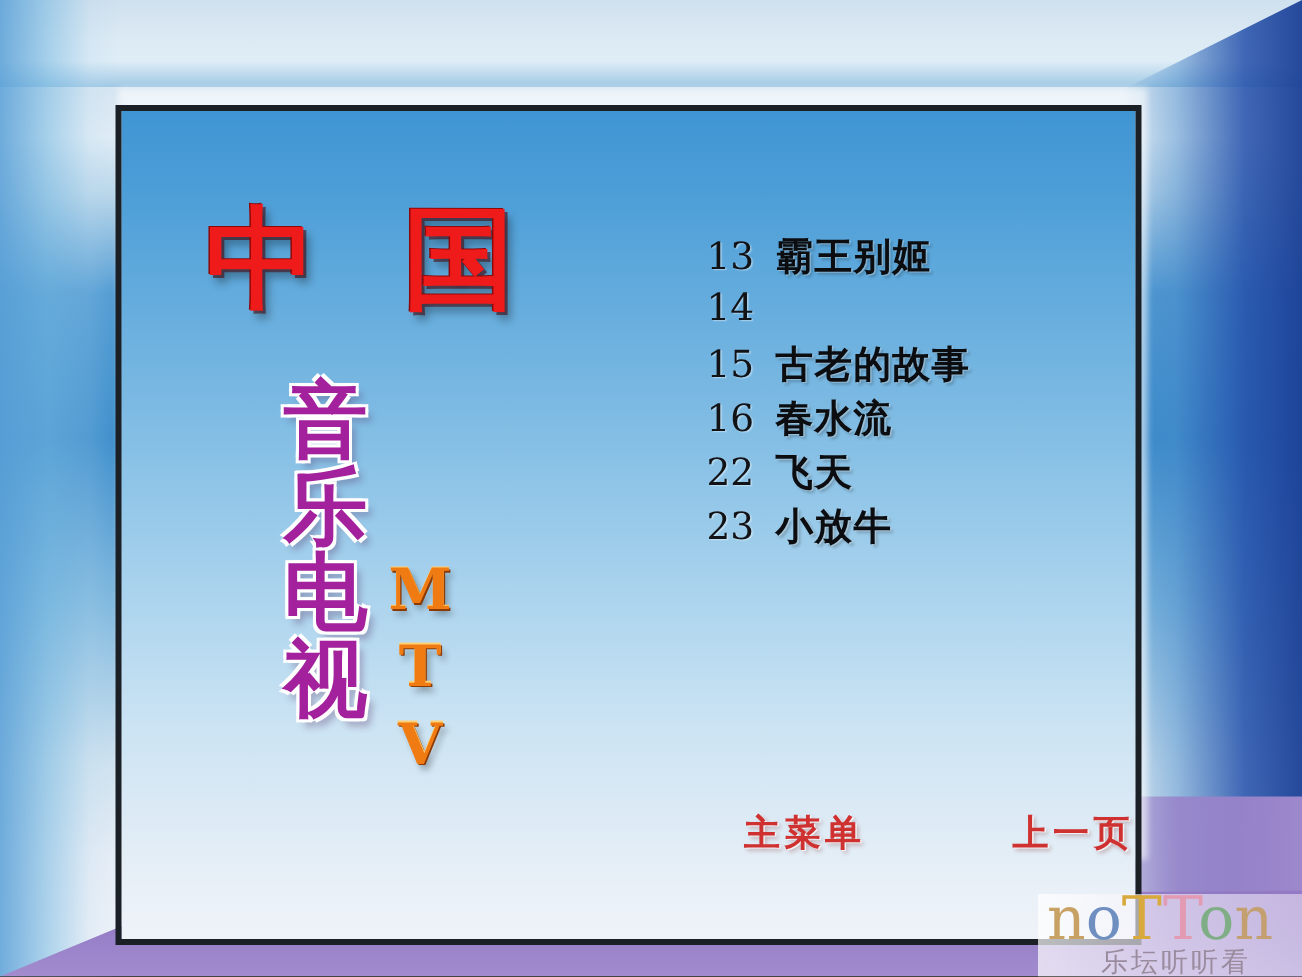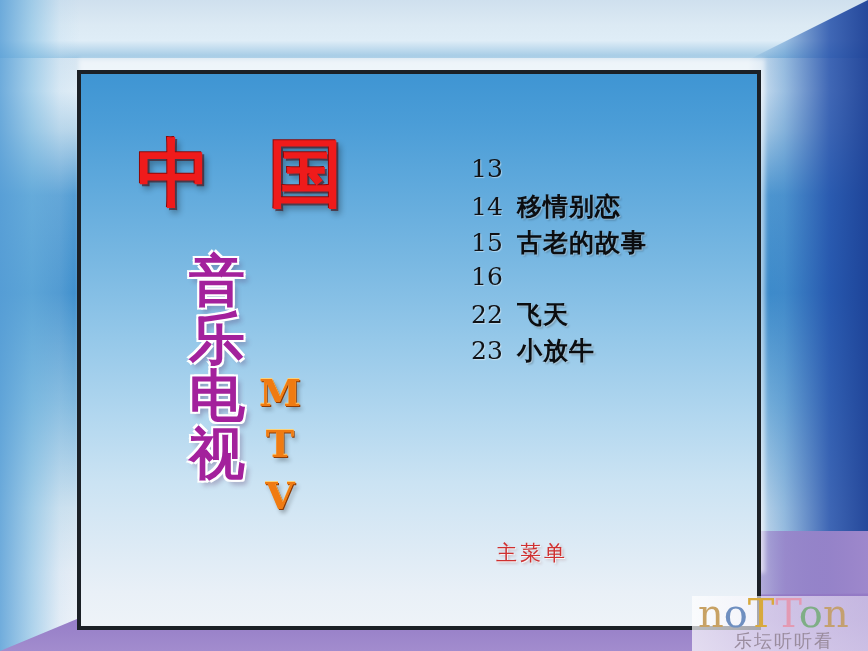--- a/index.html
+++ b/index.html
@@ -199,22 +199,22 @@
   
   .footer-nav {
     position: absolute;
     left: 415px; top: 465px;
     width: 260px;
     display: flex;
     justify-content: space-between;
   }
   .footer-nav .nav-item {
     font-family: "DejaVu Sans", sans-serif;
-    font-size: 21px;
-    font-weight: normal;
+    font-size: 24px;
+    font-weight: bold;
     color: #cf3030;
     letter-spacing: 3px;
     text-shadow:
       1px 1px 0 rgba(255,255,255,0.75),
       2px 2px 3px rgba(120,20,20,0.30);
     cursor: pointer;
   }
 
   
   .watermark {
@@ -280,44 +280,46 @@
 
     <div class="mtv-vert">
       <span>M</span>
       <span>T</span>
       <span>V</span>
     </div>
 
     <div class="song-list">
       <div class="song-row">
         <span class="song-num">13</span>
+        <span class="song-title">霸王别姬</span>
       </div>
       <div class="song-row">
         <span class="song-num">14</span>
-        <span class="song-title">移情别恋</span>
       </div>
       <div class="song-row">
         <span class="song-num">15</span>
         <span class="song-title">古老的故事</span>
       </div>
       <div class="song-row">
         <span class="song-num">16</span>
+        <span class="song-title">春水流</span>
       </div>
       <div class="song-row">
         <span class="song-num">22</span>
         <span class="song-title">飞天</span>
       </div>
       <div class="song-row">
         <span class="song-num">23</span>
         <span class="song-title">小放牛</span>
       </div>
     </div>
 
     <div class="footer-nav">
       <span class="nav-item">主菜单</span>
+      <span class="nav-item">上一页</span>
     </div>
 
   </div>
 
   <div class="watermark">
     <div class="wm-word"><i class="wm-c0">n</i><i class="wm-c1">o</i><i class="wm-c2">T</i><i class="wm-c3">T</i><i class="wm-c4">o</i><i class="wm-c5">n</i></div>
     <div class="wm-sub">乐坛听听看</div>
   </div>
 
 </div>

